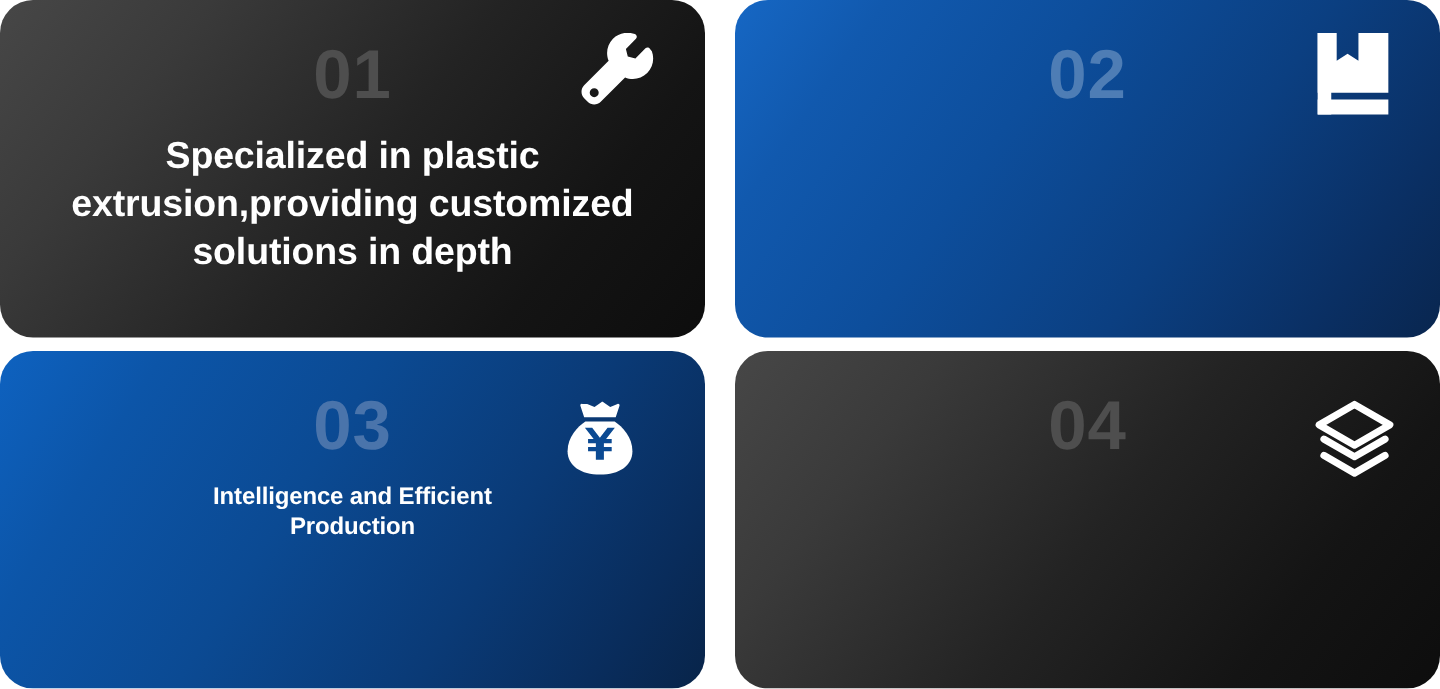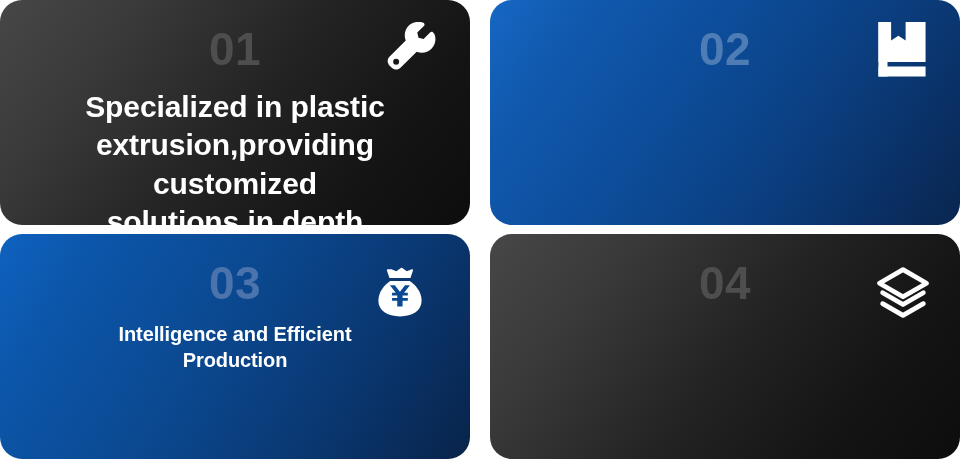--- a/index.html
+++ b/index.html
@@ -59,29 +59,29 @@
     line-height: 1;
     letter-spacing: 0.5px;
     margin-bottom: 16px;
     user-select: none;
   }
   .dark  .card-index { color: #4e4e4e; }
   .blue  .card-index { color: #4e7db5; }
   .blue2 .card-index { color: #4a74ab; }
 
   .card-text {
-    font-size: 30px;
+    font-size: 25px;
     font-weight: 700;
     line-height: 1.28;
     color: #ffffff;
     letter-spacing: -0.1px;
     max-width: 420px;
     white-space: pre-line;
   }
-  .card-3 .card-text { font-size: 20px; }
+  .card-3 .card-text { font-size: 16px; }
 
   .card-icon {
     position: absolute;
     top: 26px;
     right: 30px;
     width: 56px;
     height: 56px;
     display: flex;
     align-items: center;
     justify-content: center;

